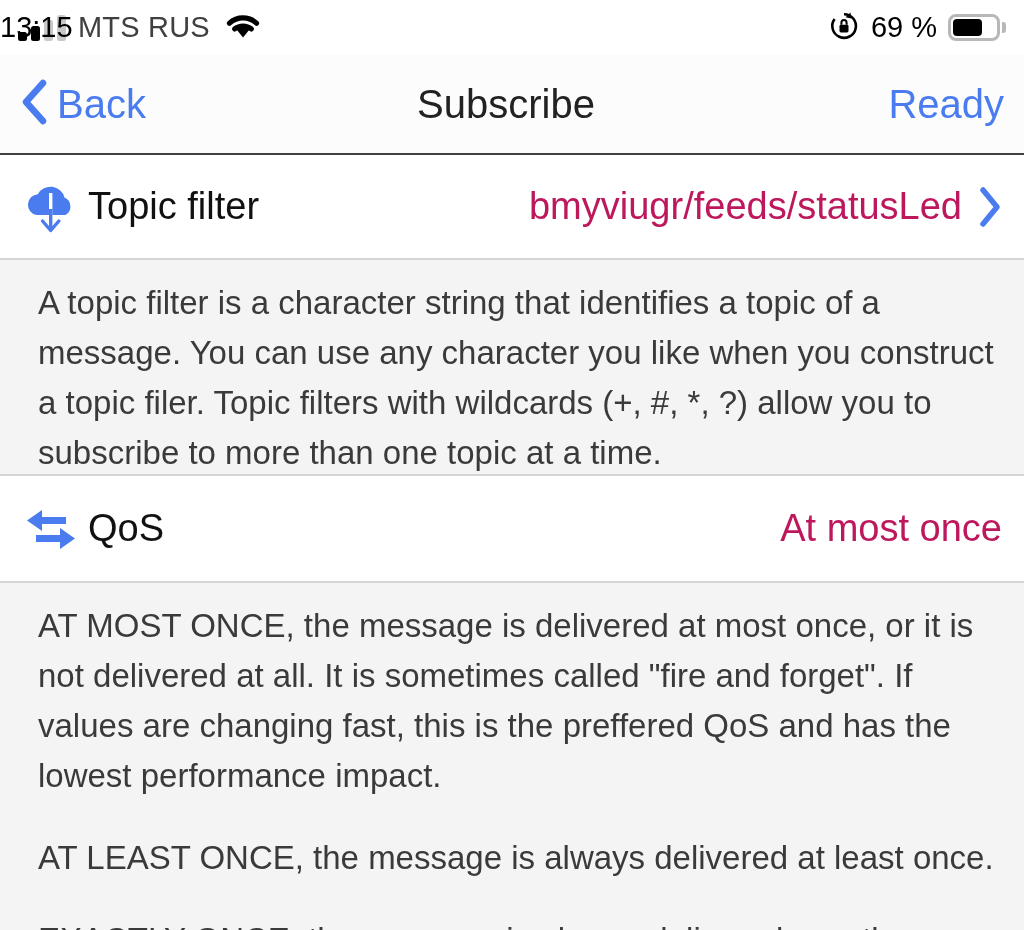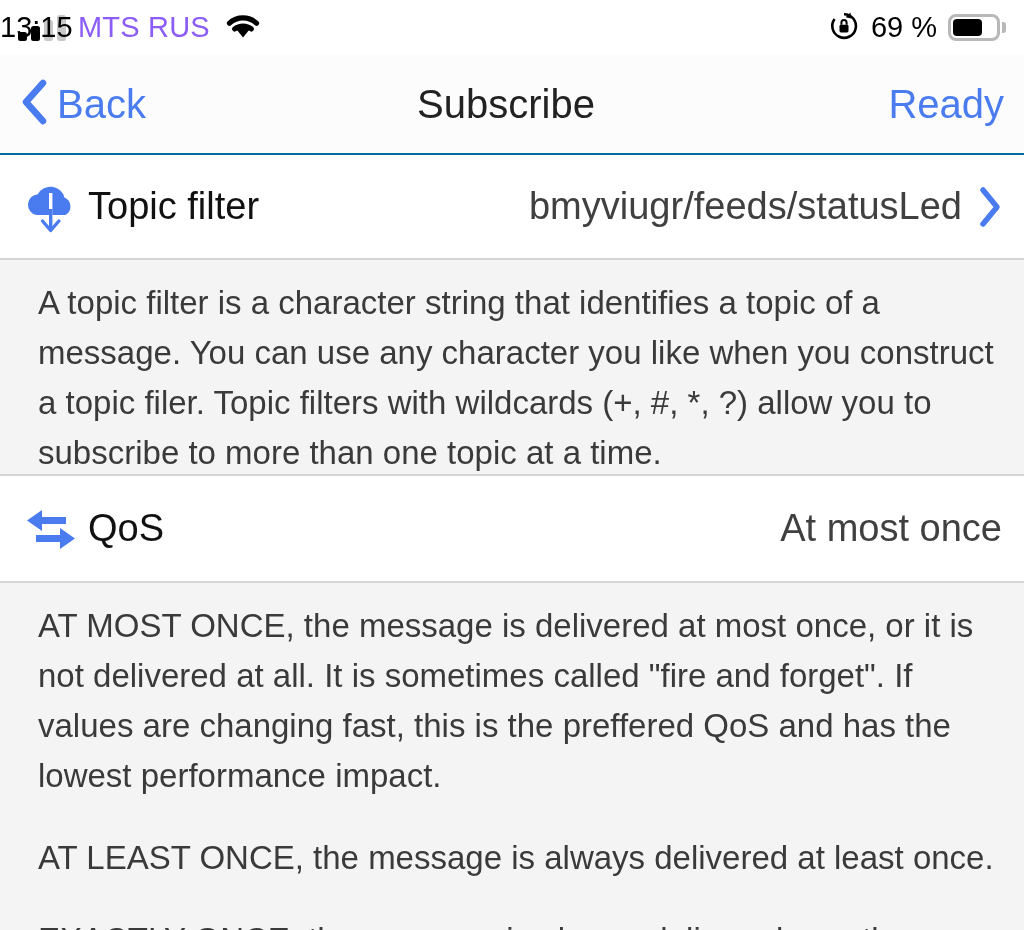--- a/index.html
+++ b/index.html
@@ -42,21 +42,21 @@
     background: #000000;
   }
   .signal-bars .bar.b1 { height: 9px; }
   .signal-bars .bar.b2 { height: 15px; }
   .signal-bars .bar.b3 { height: 21px; background: #c9c9c9; }
   .signal-bars .bar.b4 { height: 26px; background: #c9c9c9; }
 
   .carrier {
     font-size: 29px;
     font-weight: 500;
-    color: #8b5cf6;
+    color: #404040;
     letter-spacing: 0.2px;
     white-space: nowrap;
   }
   .wifi-icon {
     display: block;
     margin-left: 2px;
   }
   .status-time {
     position: absolute;
     left: 0;
@@ -108,21 +108,21 @@
 
   
   .nav-bar {
     height: 100px;
     background: #fcfcfc;
     display: flex;
     align-items: center;
     position: relative;
     padding: 0 20px;
     box-sizing: border-box;
-    border-bottom: 2px solid #0369a1;
+    border-bottom: 2px solid #404040;
   }
   .nav-back {
     display: flex;
     align-items: center;
     gap: 9px;
     cursor: pointer;
   }
   .nav-back-label {
     font-size: 40px;
     color: #4a7cf0;
@@ -167,21 +167,21 @@
   }
   .row-label {
     font-size: 38px;
     color: #111111;
     margin-left: 4px;
     white-space: nowrap;
   }
   .row-value {
     margin-left: auto;
     font-size: 38px;
-    color: #404040;
+    color: #be185d;
     white-space: nowrap;
   }
   .row-chevron {
     margin-left: 16px;
     display: flex;
     align-items: center;
   }
 
   
   .section-note {

